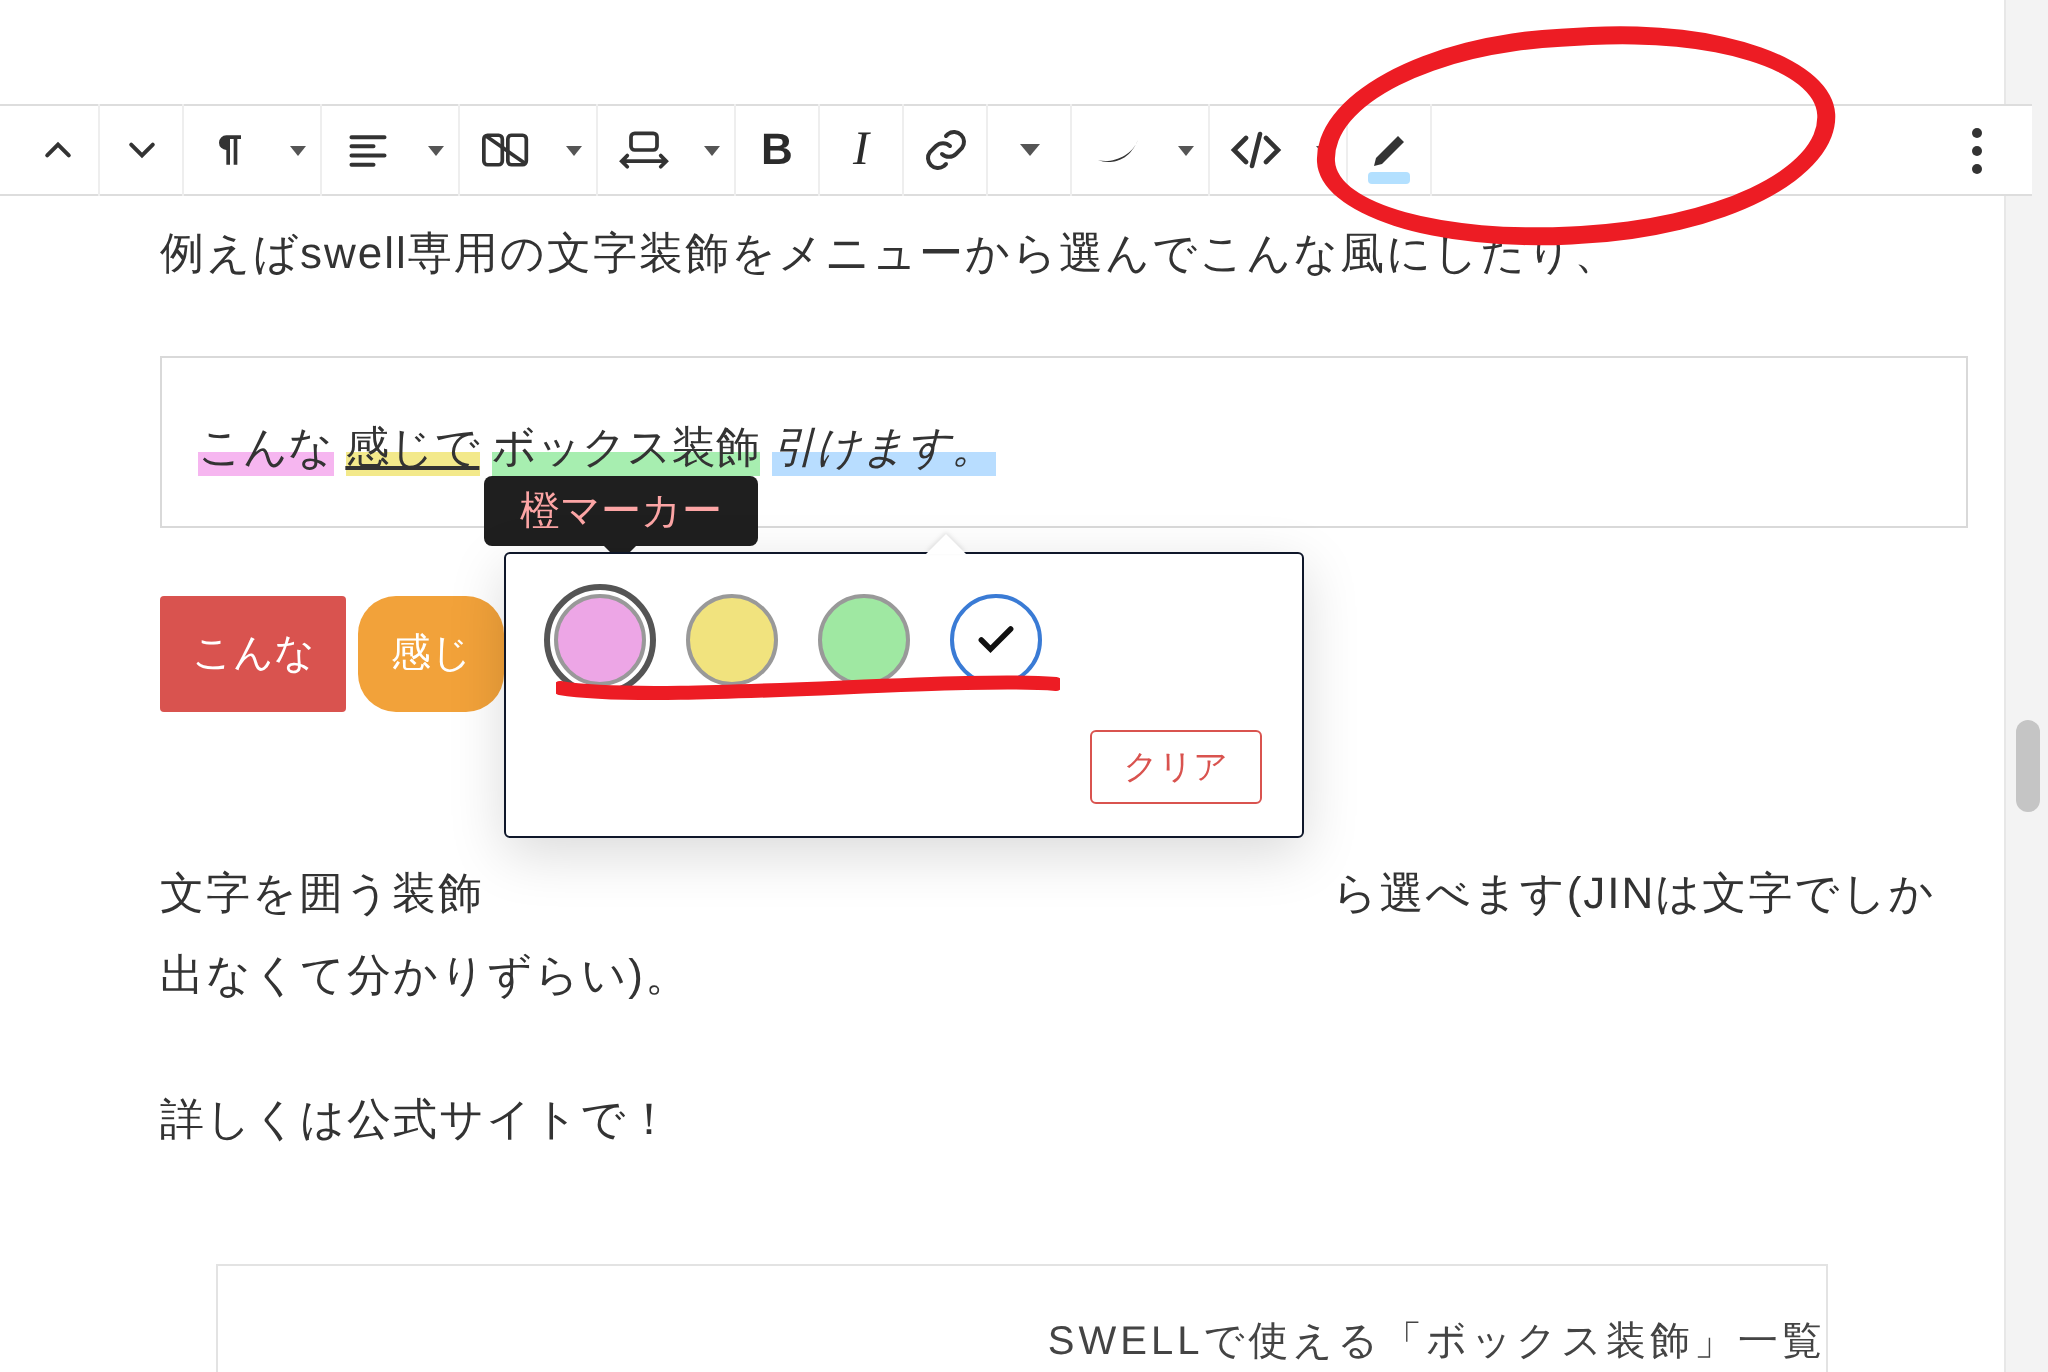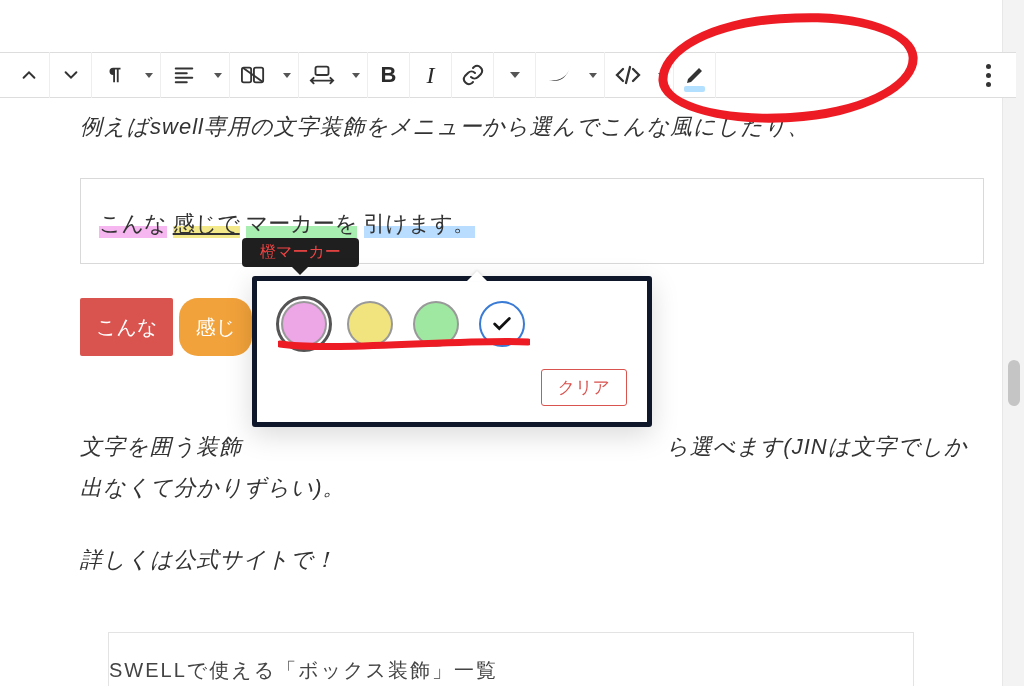--- a/index.html
+++ b/index.html
@@ -56,64 +56,64 @@
   
   .content {
     position:absolute;
     top: 100px;
     left: 80px;
     right: 40px;
     font-size: 22px;
     line-height: 1.9;
     color: #333;
   }
-  .para { margin: 6px 0 30px 0; letter-spacing: 1px; font-style: italic;}
+  .para { margin: 6px 0 30px 0; letter-spacing: 1px;}
   .boxed {
     border:1px solid #d9d9d9;
     padding: 24px 18px 18px 18px;
     margin-bottom: 20px;
     display:inline-block;
     width: 100%;
   }
   .mark { padding-bottom:2px; }
   .mark-pink   { background: linear-gradient(transparent 55%, #f6b6f0 55%); }
   .mark-yellow { background: linear-gradient(transparent 55%, #f3e98b 55%); text-decoration: underline; }
   .mark-green  { background: linear-gradient(transparent 55%, #a7eeb0 55%); }
-  .mark-blue   { background: linear-gradient(transparent 55%, #b8ddff 55%); }
+  .mark-blue   { background: linear-gradient(transparent 55%, #b8ddff 55%); font-style: italic; }
 
   
   .badge-row { display:flex; gap:6px; margin-top:14px; }
   .badge {
     color:#fff; padding:10px 16px; font-size:20px; border-radius:2px;
   }
   .badge-red { background:#d9534f; }
   .badge-orange { background:#f2a23a;border-radius:19px; }
 
   
   .tooltip {
     position:absolute;
     top: 238px;
     left: 242px;
     background:#1f1f1f;
-    color:#ef4444;
-    font-size:16px;
+    color:#fca5a5;
+    font-size:20px;
     padding:4px 18px;
     border-radius:4px;
   }
   .tooltip::after{
     content:"";position:absolute;left:50%;bottom:-8px;margin-left:-8px;
     border-left:8px solid transparent;border-right:8px solid transparent;border-top:8px solid #1f1f1f;
   }
   .popover {
     position:absolute;
     top: 276px;
     left: 252px;
     width: 400px;
     background:#fff;
-    border:5px solid #0f172a;
+    border:1px solid #0f172a;
     box-shadow: 0 8px 28px rgba(0,0,0,.15);
     padding: 20px 20px 16px 24px;
     border-radius:3px;
   }
   .popover::before{
     content:"";position:absolute;top:-10px;left:210px;
     border-left:10px solid transparent;border-right:10px solid transparent;border-bottom:10px solid #fff;
     filter: drop-shadow(0 -1px 1px rgba(0,0,0,.1));
   }
   .swatches { display:flex; gap:20px; align-items:center; }
@@ -157,21 +157,21 @@
 
   
   .bottom-card{
     position:absolute;
     left:108px; right:110px;
     top: 632px;
     height: 54px;
     border:1px solid #e3e3e3;
     border-bottom:none;
     background:#fff;
-    text-align:left;
+    text-align:right;
     padding-top:24px;
     color:#444;
     font-size:20px;
     letter-spacing:2px;
     overflow:hidden;
   }
 
   
   .scroll-strip{
     position:absolute; right:0; top:0; bottom:0; width:22px; background:#f3f3f3;
@@ -299,21 +299,21 @@
 </div>
 
 <div class="content">
   <p class="para">例えばswell専用の文字装飾をメニューから選んでこんな風にしたり、</p>
 
   <div class="boxed">
     <span class="mark mark-pink">こんな</span>
     <span> </span>
     <span class="mark mark-yellow">感じで</span>
     <span> </span>
-    <span class="mark mark-green">マーカーを</span>
+    <span class="mark mark-green">ボックス装飾</span>
     <span> </span>
     <span class="mark mark-blue">引けます。</span>
   </div>
 
   <div class="badge-row">
     <div class="badge badge-red">こんな</div>
     <div class="badge badge-orange">感じ</div>
   </div>
 
   <p class="para" style="margin-top:70px">

